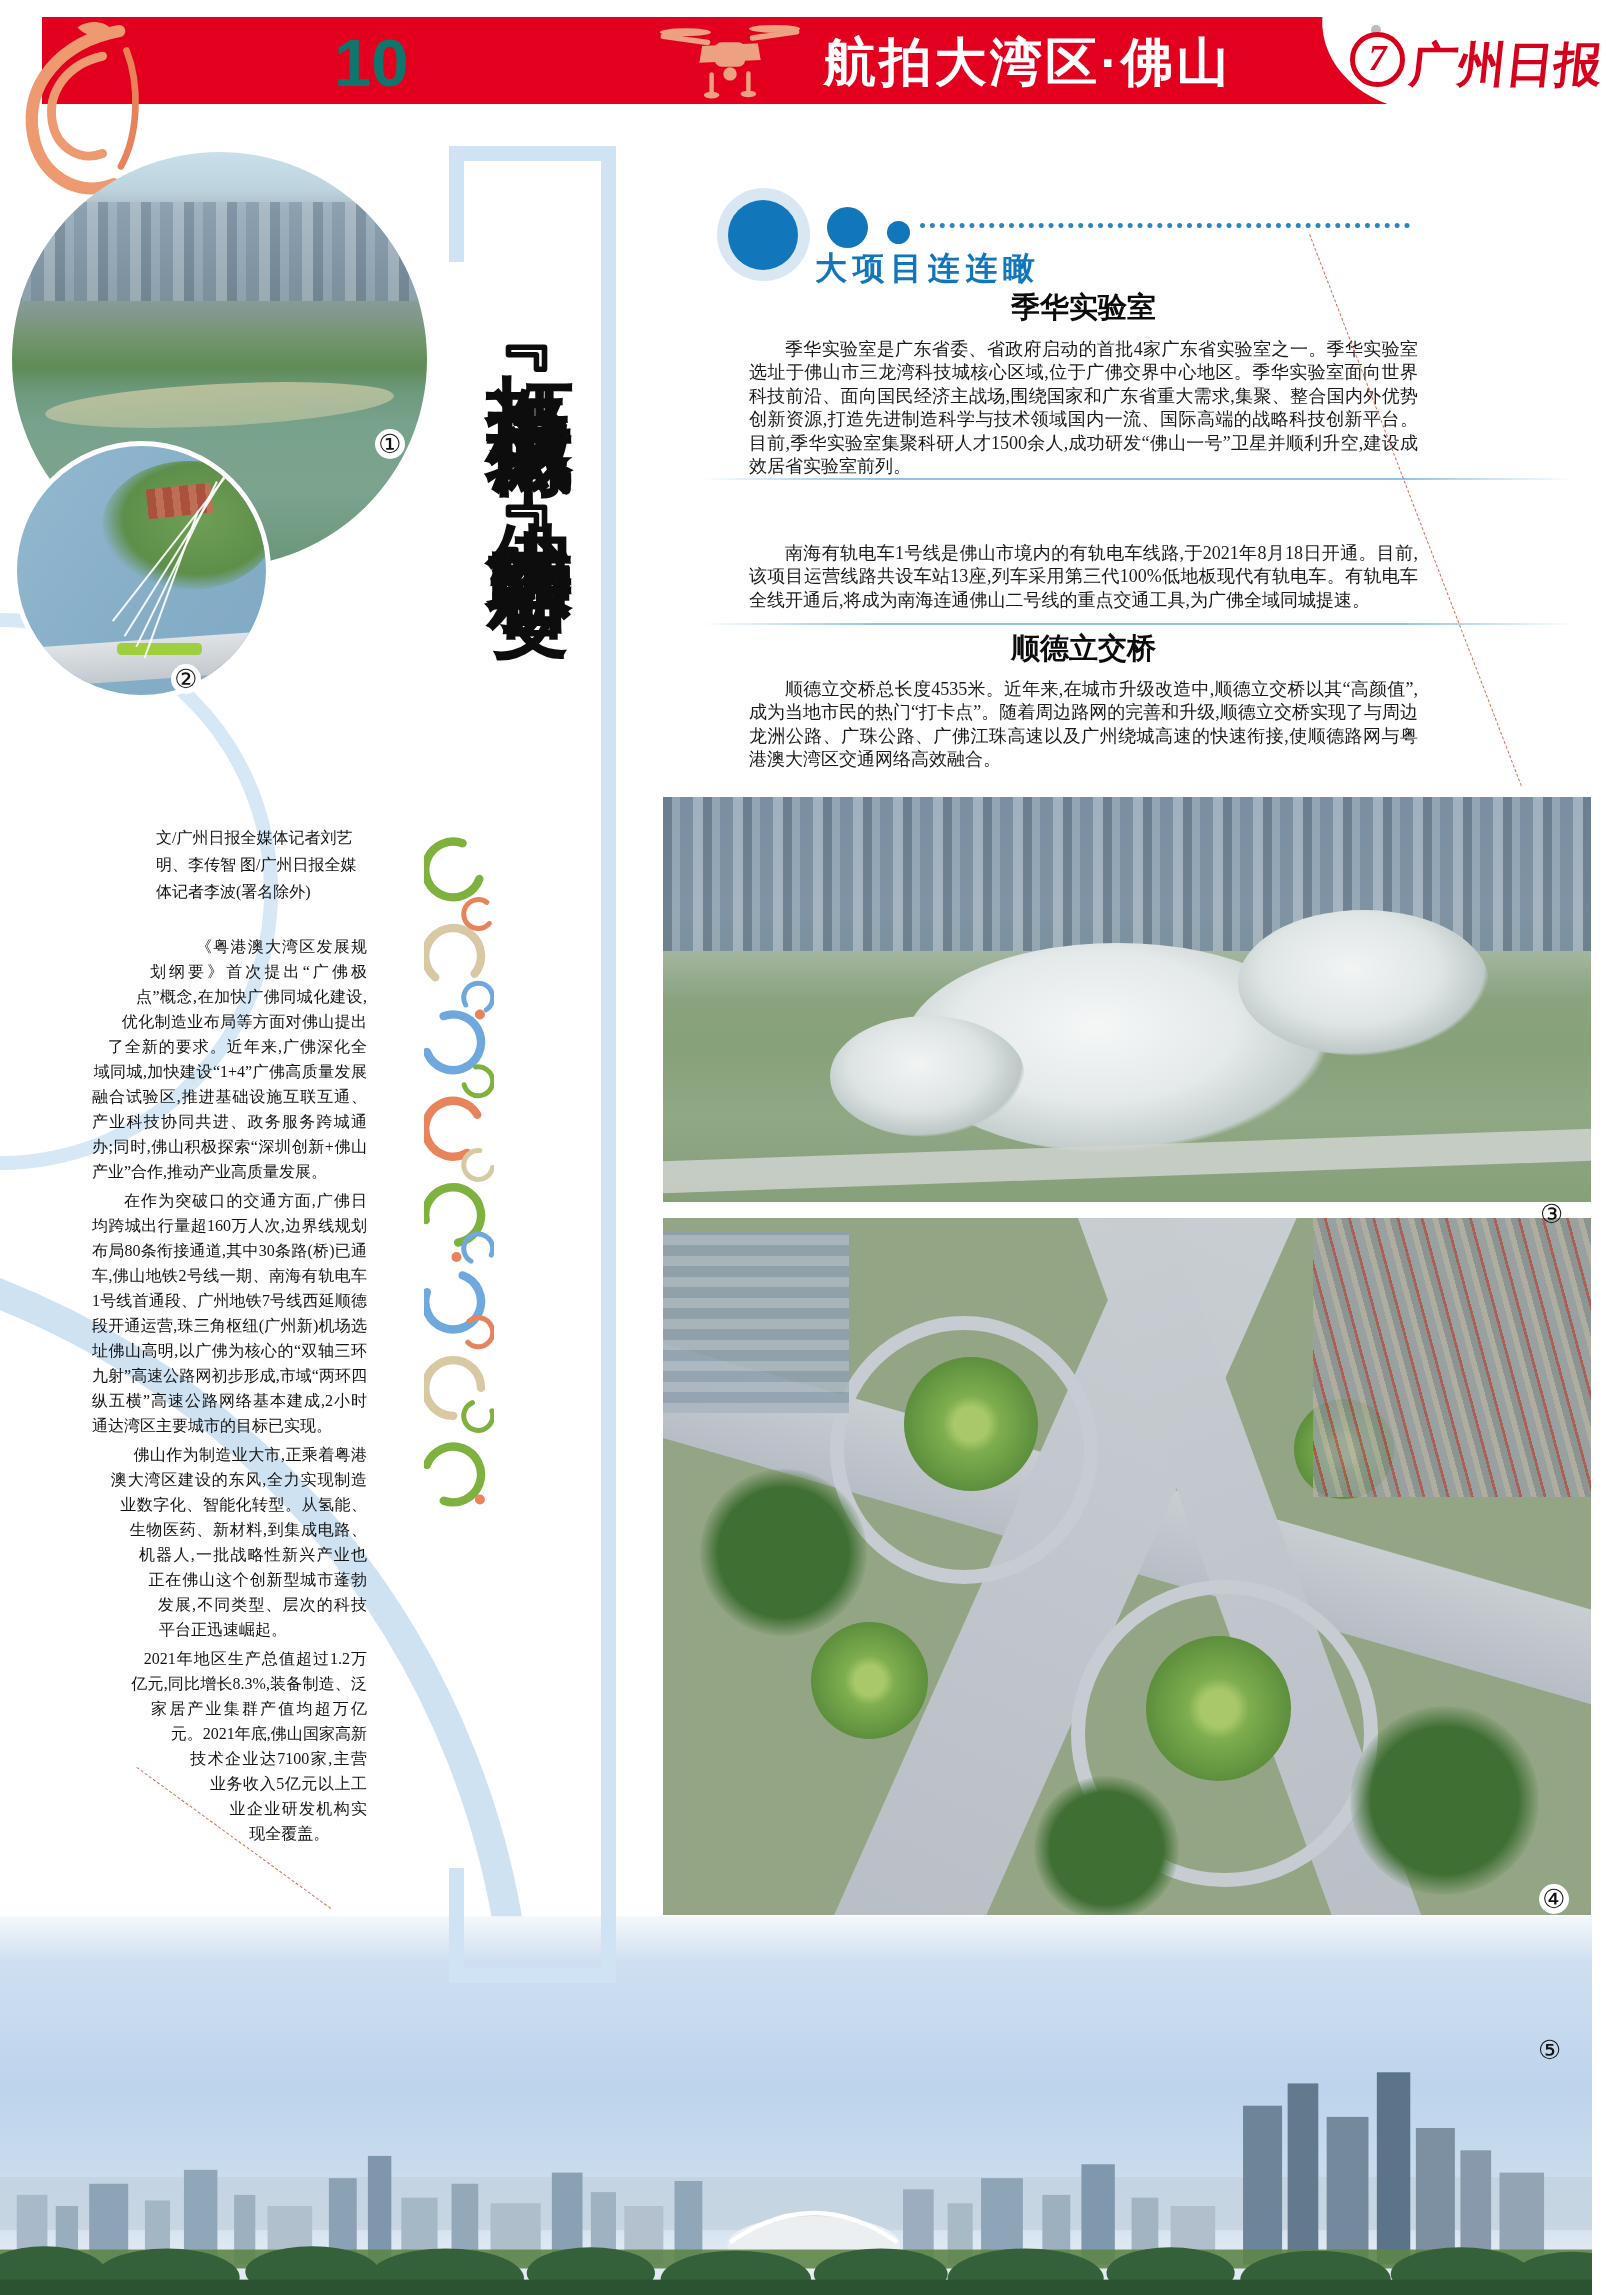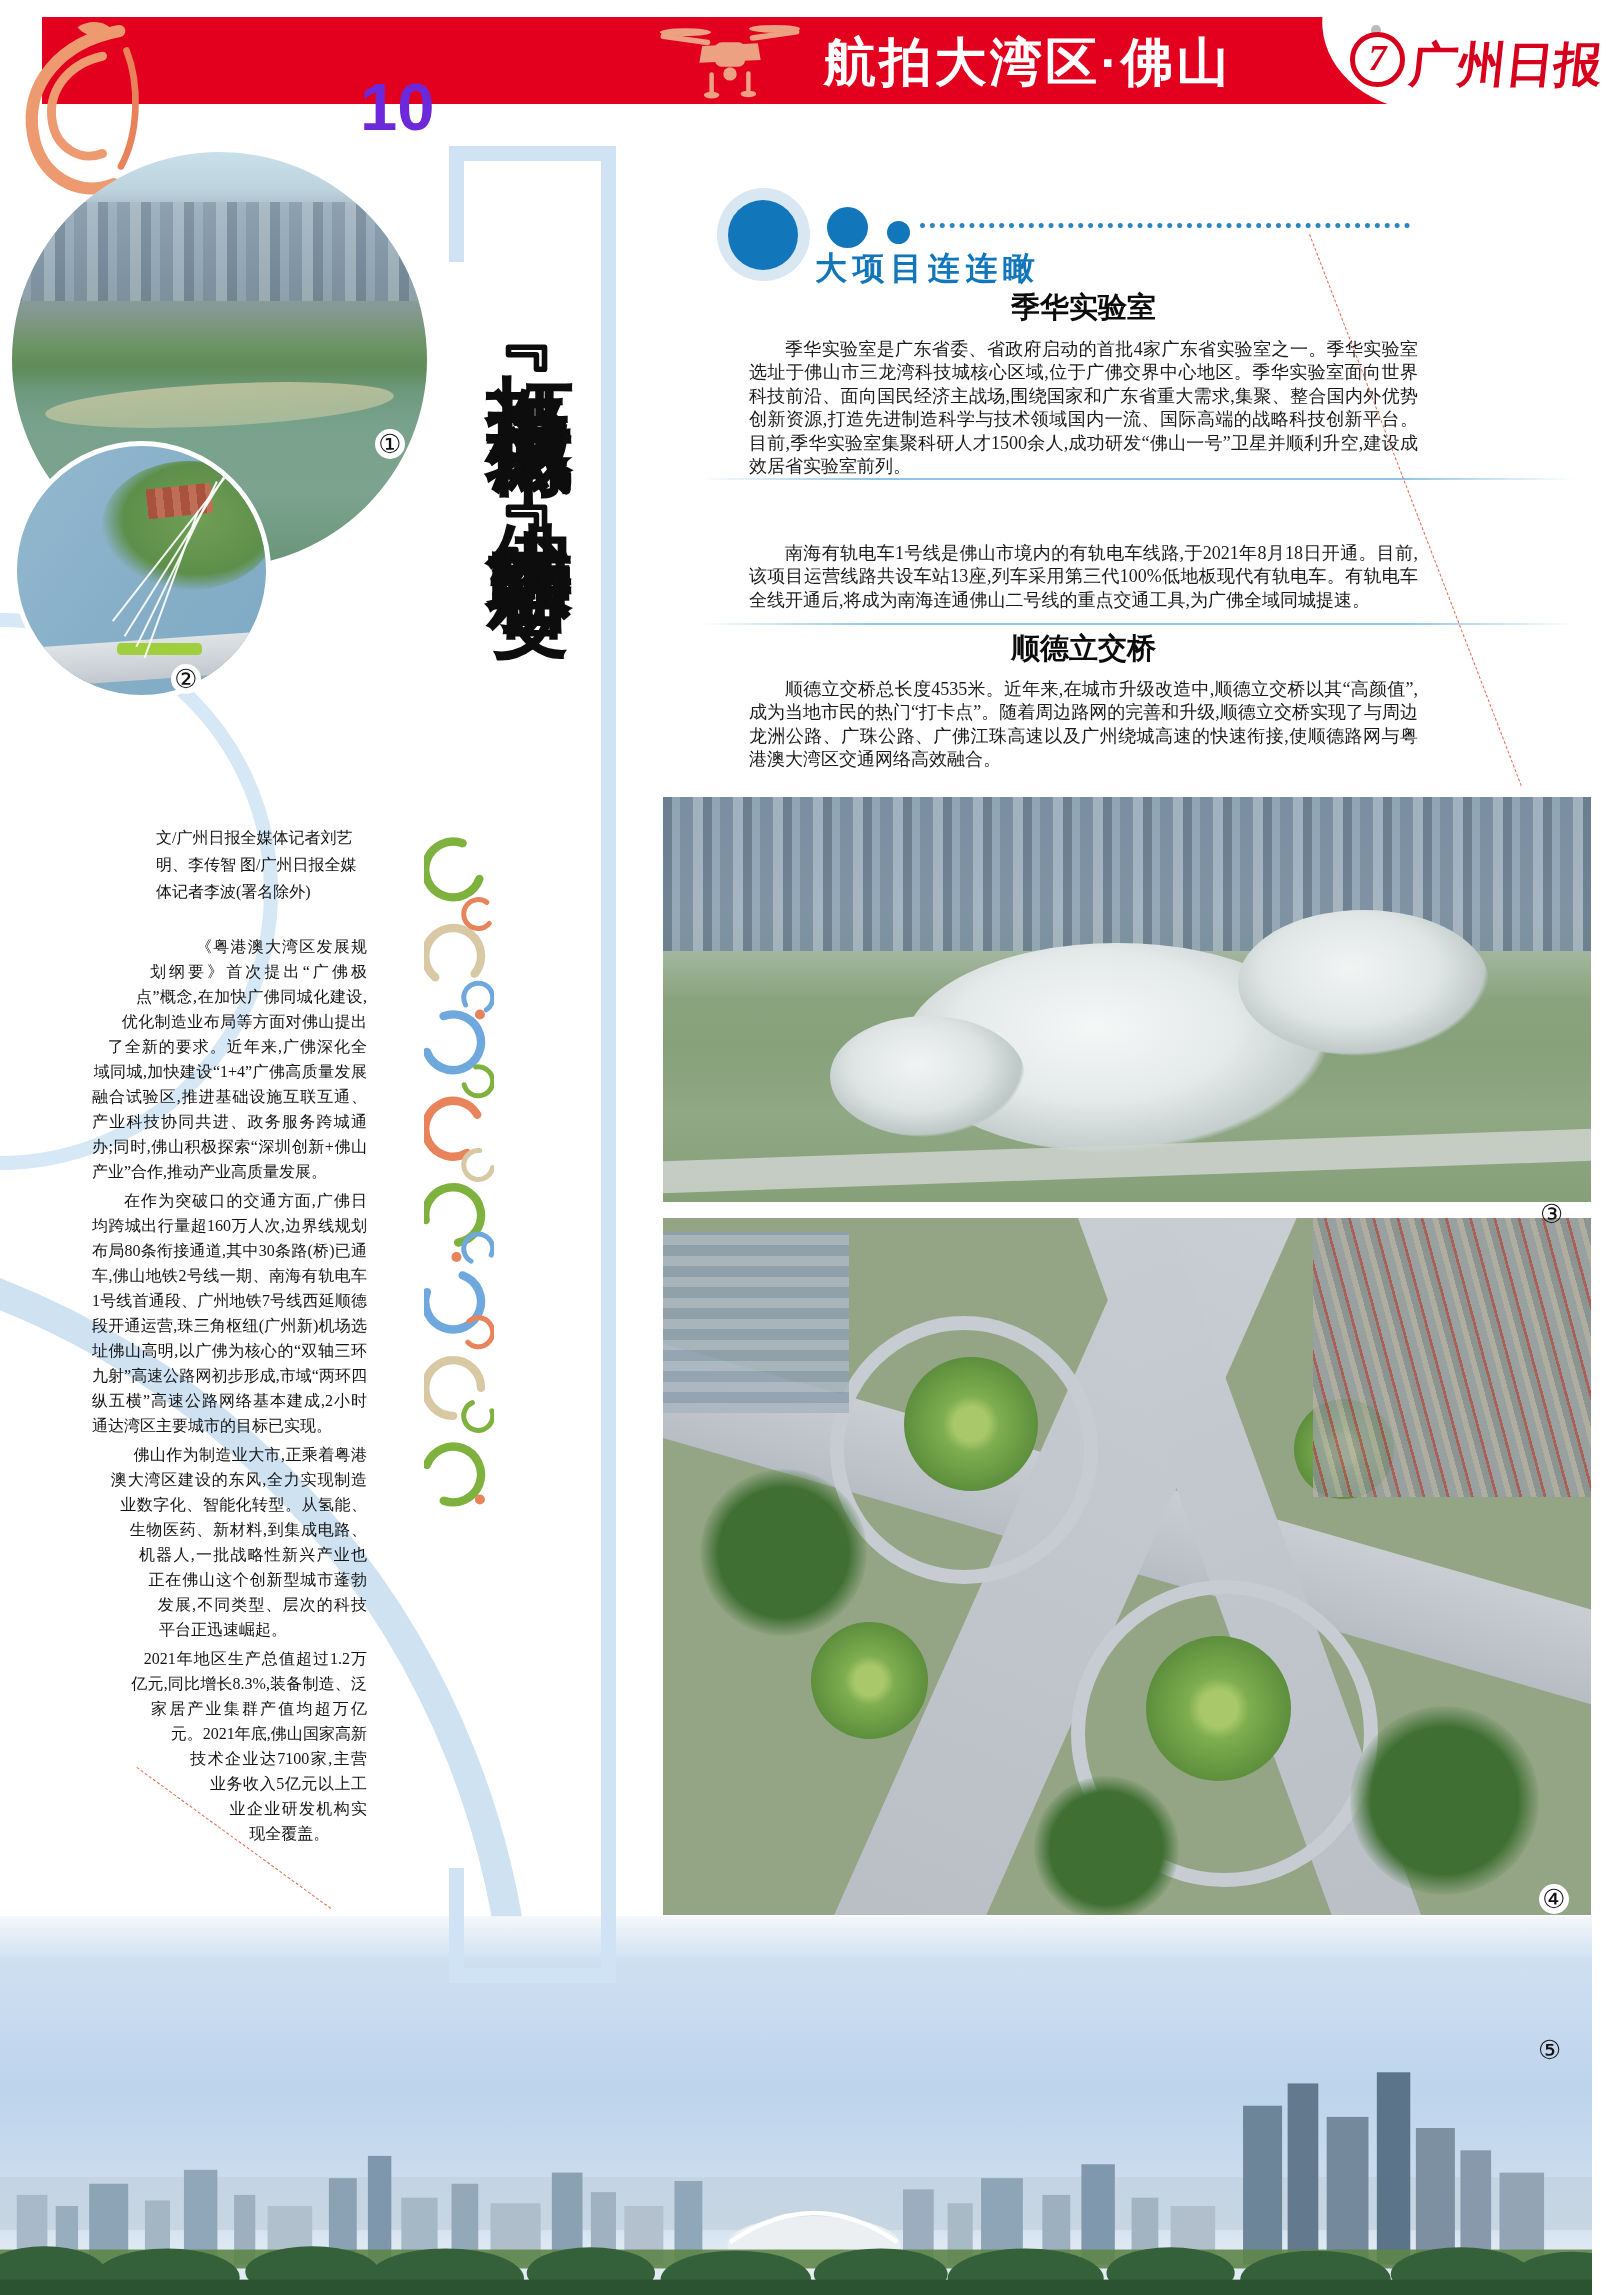--- a/index.html
+++ b/index.html
@@ -7,22 +7,22 @@
         font-family:"Liberation Serif","DejaVu Serif",serif;color:#141414;}
   .abs{position:absolute;}
 
   
   .redbar{left:42px;top:16.7px;width:1564px;height:87px;background:#e3001f;}
   .bar-end{left:1320px;top:-33px;width:502px;height:167px;background:#fff;
            border-radius:100px 0 0 100px / 84px 0 0 84px;transform:rotate(9deg);}
   .hdr-meta{left:158px;top:28px;width:234px;color:#fff;
             font-family:"Liberation Sans","DejaVu Sans",sans-serif;font-weight:bold;
             font-size:18.4px;line-height:24.5px;}
-  .page-num{left:360px;top:29px;color:#6d28d9;font-family:"Liberation Sans",sans-serif;
-            font-weight:bold;font-size:67px;line-height:67px;margin-top:44px;}
+  .page-num{left:334px;top:29px;color:#0f766e;font-family:"Liberation Sans",sans-serif;
+            font-weight:bold;font-size:67px;line-height:67px;}
   .banner-title{left:824px;top:28px;color:#fff;font-family:"Liberation Sans","DejaVu Sans",sans-serif;
                 font-weight:bold;font-size:52px;letter-spacing:3.3px;white-space:nowrap;}
   .masthead{left:1350px;top:22px;width:240px;height:67px;}
   .mh-circle{left:0;top:10px;width:45px;height:45px;border:5.6px solid #d6001c;border-radius:50%;
              background:#fff;color:#d6001c;text-align:center;font-weight:bold;font-size:36px;
              line-height:43px;font-style:italic;}
   .mh-dot{left:21px;top:3.3px;width:10px;height:10px;border-radius:50%;background:#b9bcc0;}
   .mh-text{left:60px;top:11px;color:#d6001c;font-weight:bold;font-size:48px;white-space:nowrap;
            transform:skewX(-6deg);font-family:"Liberation Serif",serif;}
 

